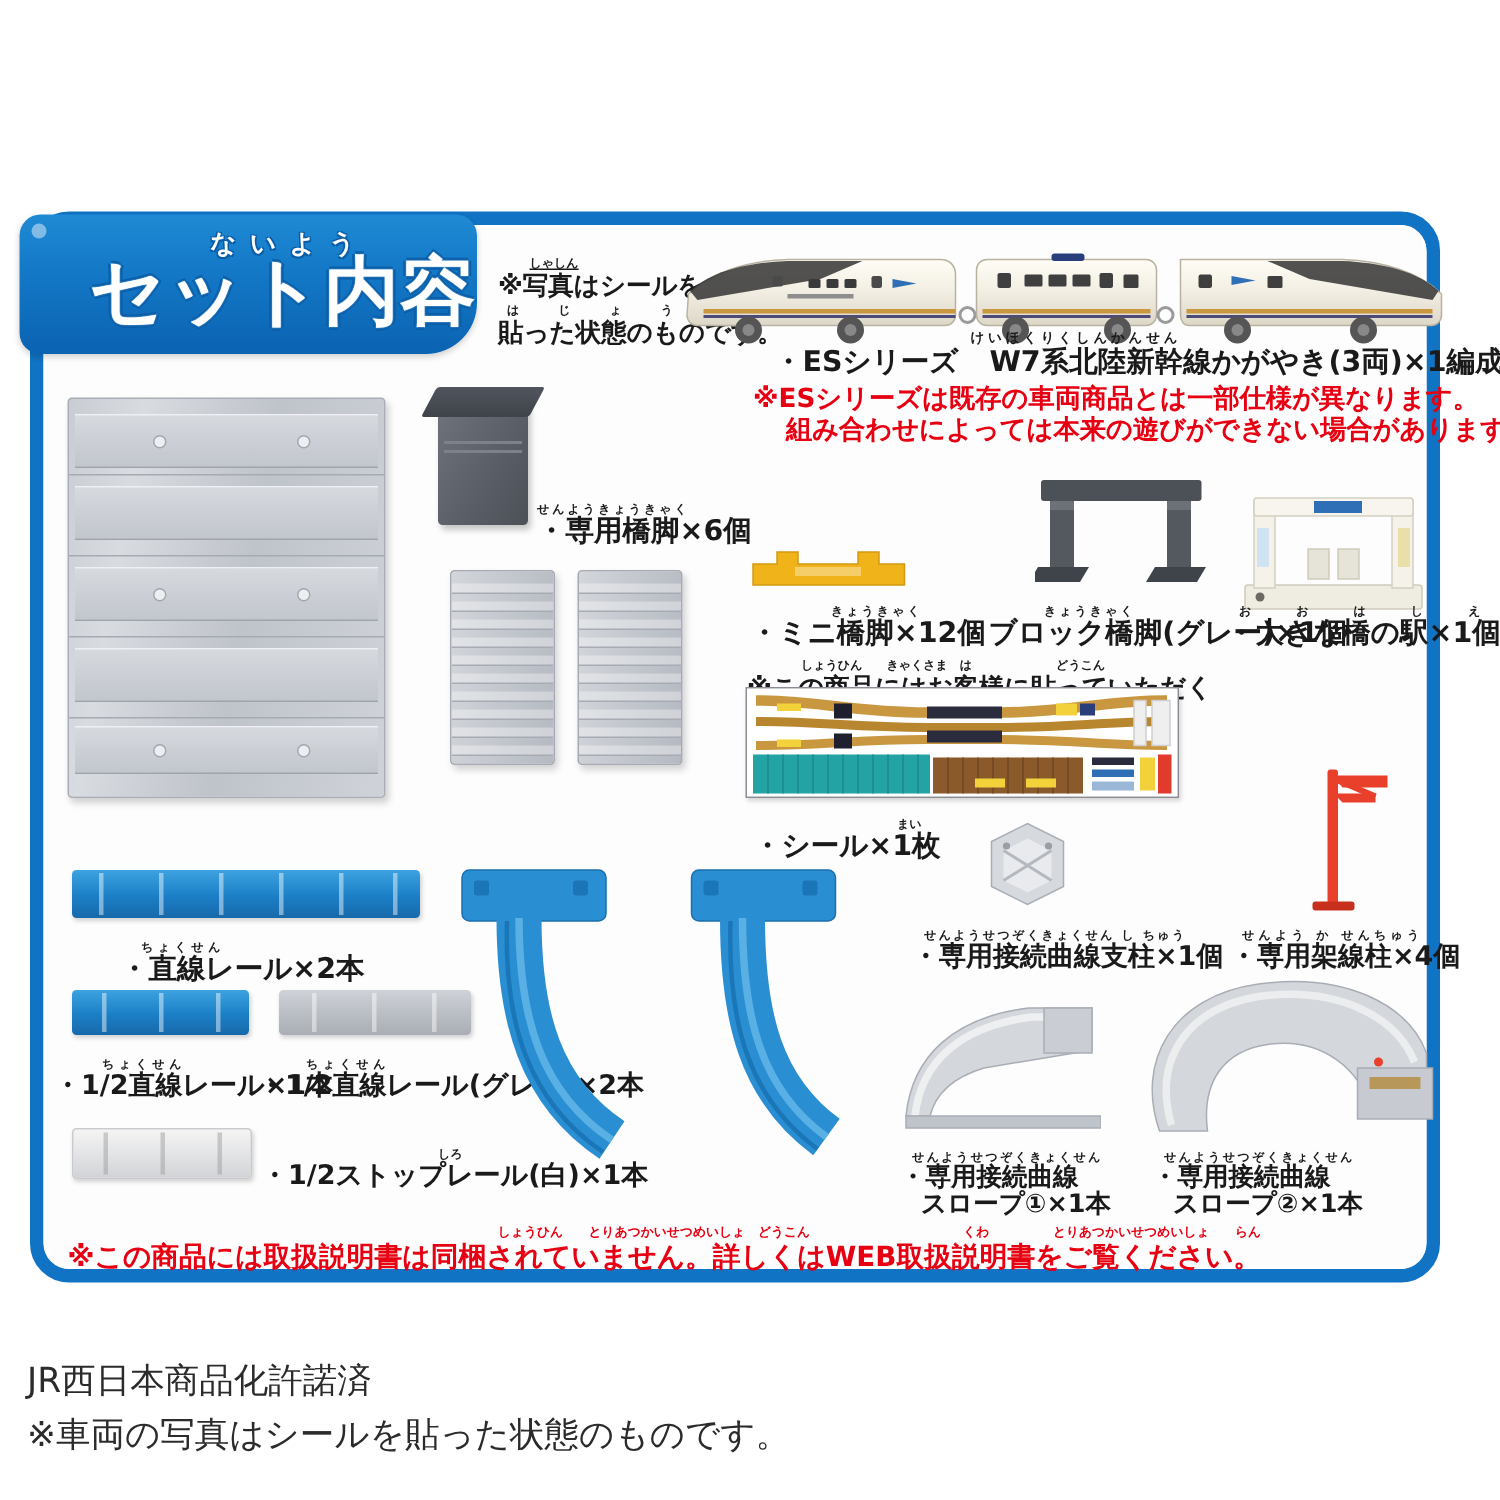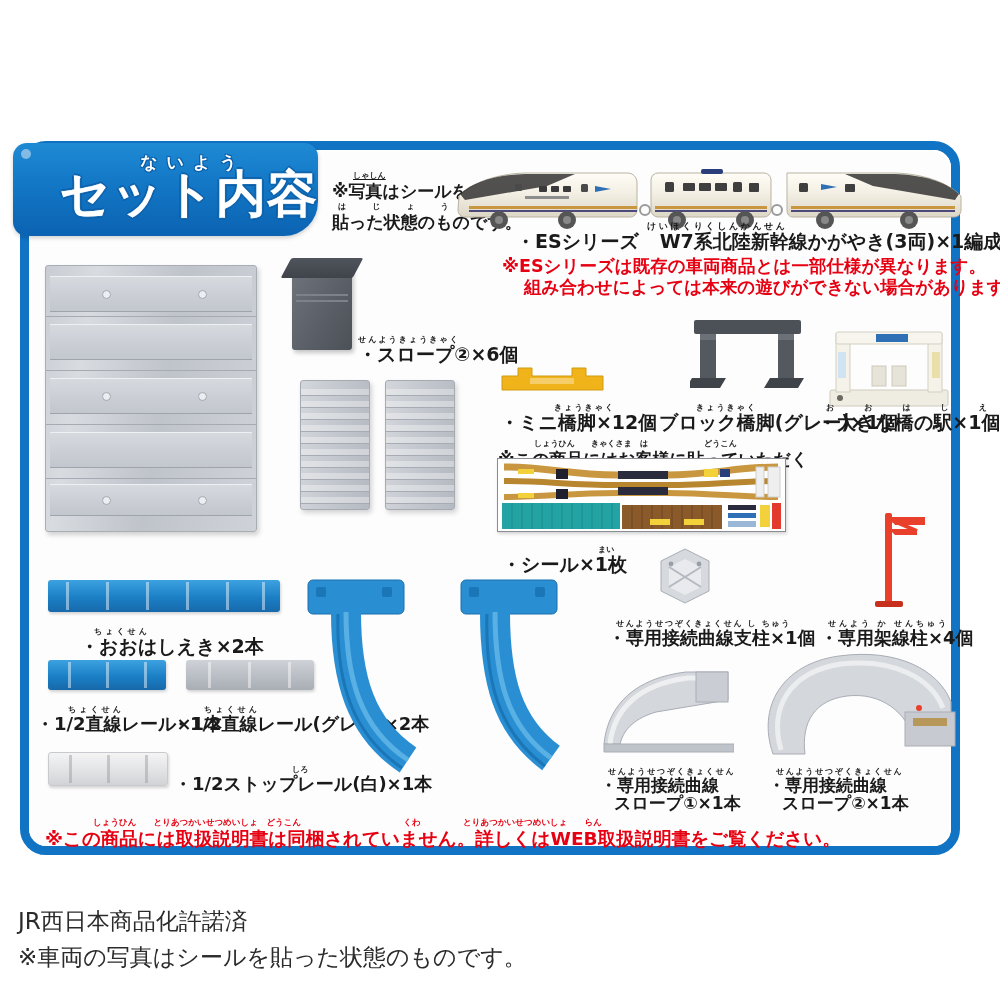--- a/index.html
+++ b/index.html
@@ -290,21 +290,21 @@
     <div class="knob" style="left:152px;top:230px;"></div>
   </div>
 
   <div class="art pier">
     <div class="top"></div>
     <div class="rib" style="top:26px;"></div>
     <div class="rib" style="top:32px;"></div>
   </div>
   <div class="lbl" style="left:358px;top:300px;font-size:19px;">
     <span class="ruby" style="letter-spacing:2px;margin-top:36px;">せんようきょうきゃく</span>
-    <span>・スロープ②×6個</span>
+    <span>・専用橋脚×6個</span>
   </div>
 
   <div class="art slope slopeA">
     <div class="step" style="top:8px;"></div>
       <div class="step" style="top:20px;"></div>
     <div class="step" style="top:32px;"></div>
       <div class="step" style="top:44px;"></div>
     <div class="step" style="top:56px;"></div>
       <div class="step" style="top:68px;"></div>
     <div class="step" style="top:80px;"></div>
@@ -329,21 +329,21 @@
   <div class="art rail blue" style="left:48px;top:580px;width:232px;height:32px;">
     <div class="tie" style="left:18px;"></div>
       <div class="tie" style="left:58px;"></div>
     <div class="tie" style="left:98px;"></div>
       <div class="tie" style="left:138px;"></div>
     <div class="tie" style="left:178px;"></div>
       <div class="tie" style="left:214px;"></div>
   </div>
   <div class="lbl" style="left:80px;top:628px;font-size:19px;">
     <span class="ruby" style="letter-spacing:3px;padding-left:14px;">ちょくせん</span>
-    <span>・おおはしえき×2本</span>
+    <span>・直線レール×2本</span>
   </div>
 
   <div class="art rail blue" style="left:48px;top:660px;width:118px;height:30px;">
     <div class="tie" style="left:20px;"></div>
       <div class="tie" style="left:58px;"></div>
       <div class="tie" style="left:96px;"></div>
   </div>
   <div class="art rail gray" style="left:186px;top:660px;width:128px;height:30px;">
     <div class="tie" style="left:22px;"></div>
       <div class="tie" style="left:62px;"></div>
@@ -549,21 +549,21 @@
     <span class="ruby" style="letter-spacing:1.6px;padding-left:8px;">せんようせつぞくきょくせん</span>
     <span>・専用接続曲線</span><br>
     <span style="display:inline-block;padding-left:14px;">スロープ①×1本</span>
   </div>
   <div class="lbl" style="left:768px;top:768px;font-size:17px;">
     <span class="ruby" style="letter-spacing:1.6px;padding-left:8px;">せんようせつぞくきょくせん</span>
     <span>・専用接続曲線</span><br>
     <span style="display:inline-block;padding-left:14px;">スロープ②×1本</span>
   </div>
 
-  <div class="redline" style="left:45px;top:818px;font-size:18.5px;">
+  <div class="redline" style="left:45px;top:818px;font-size:18.5px;text-align:right;">
     <span class="ruby red" style="letter-spacing:0;padding-left:48px;font-size:8.5px;">しょうひん　　とりあつかいせつめいしょ　どうこん　　　　　　　　　　　　くわ　　　　　とりあつかいせつめいしょ　　らん</span>
     <span>※この商品には取扱説明書は同梱されていません。詳しくはWEB取扱説明書をご覧ください。</span>
   </div>
 
   <div class="outside" style="left:18px;top:941px;">※車両の写真はシールを貼った状態のものです。</div>
   <div class="outside" style="left:18px;top:905px;">JR西日本商品化許諾済</div>
 
 </div>
 
 </body></html>

